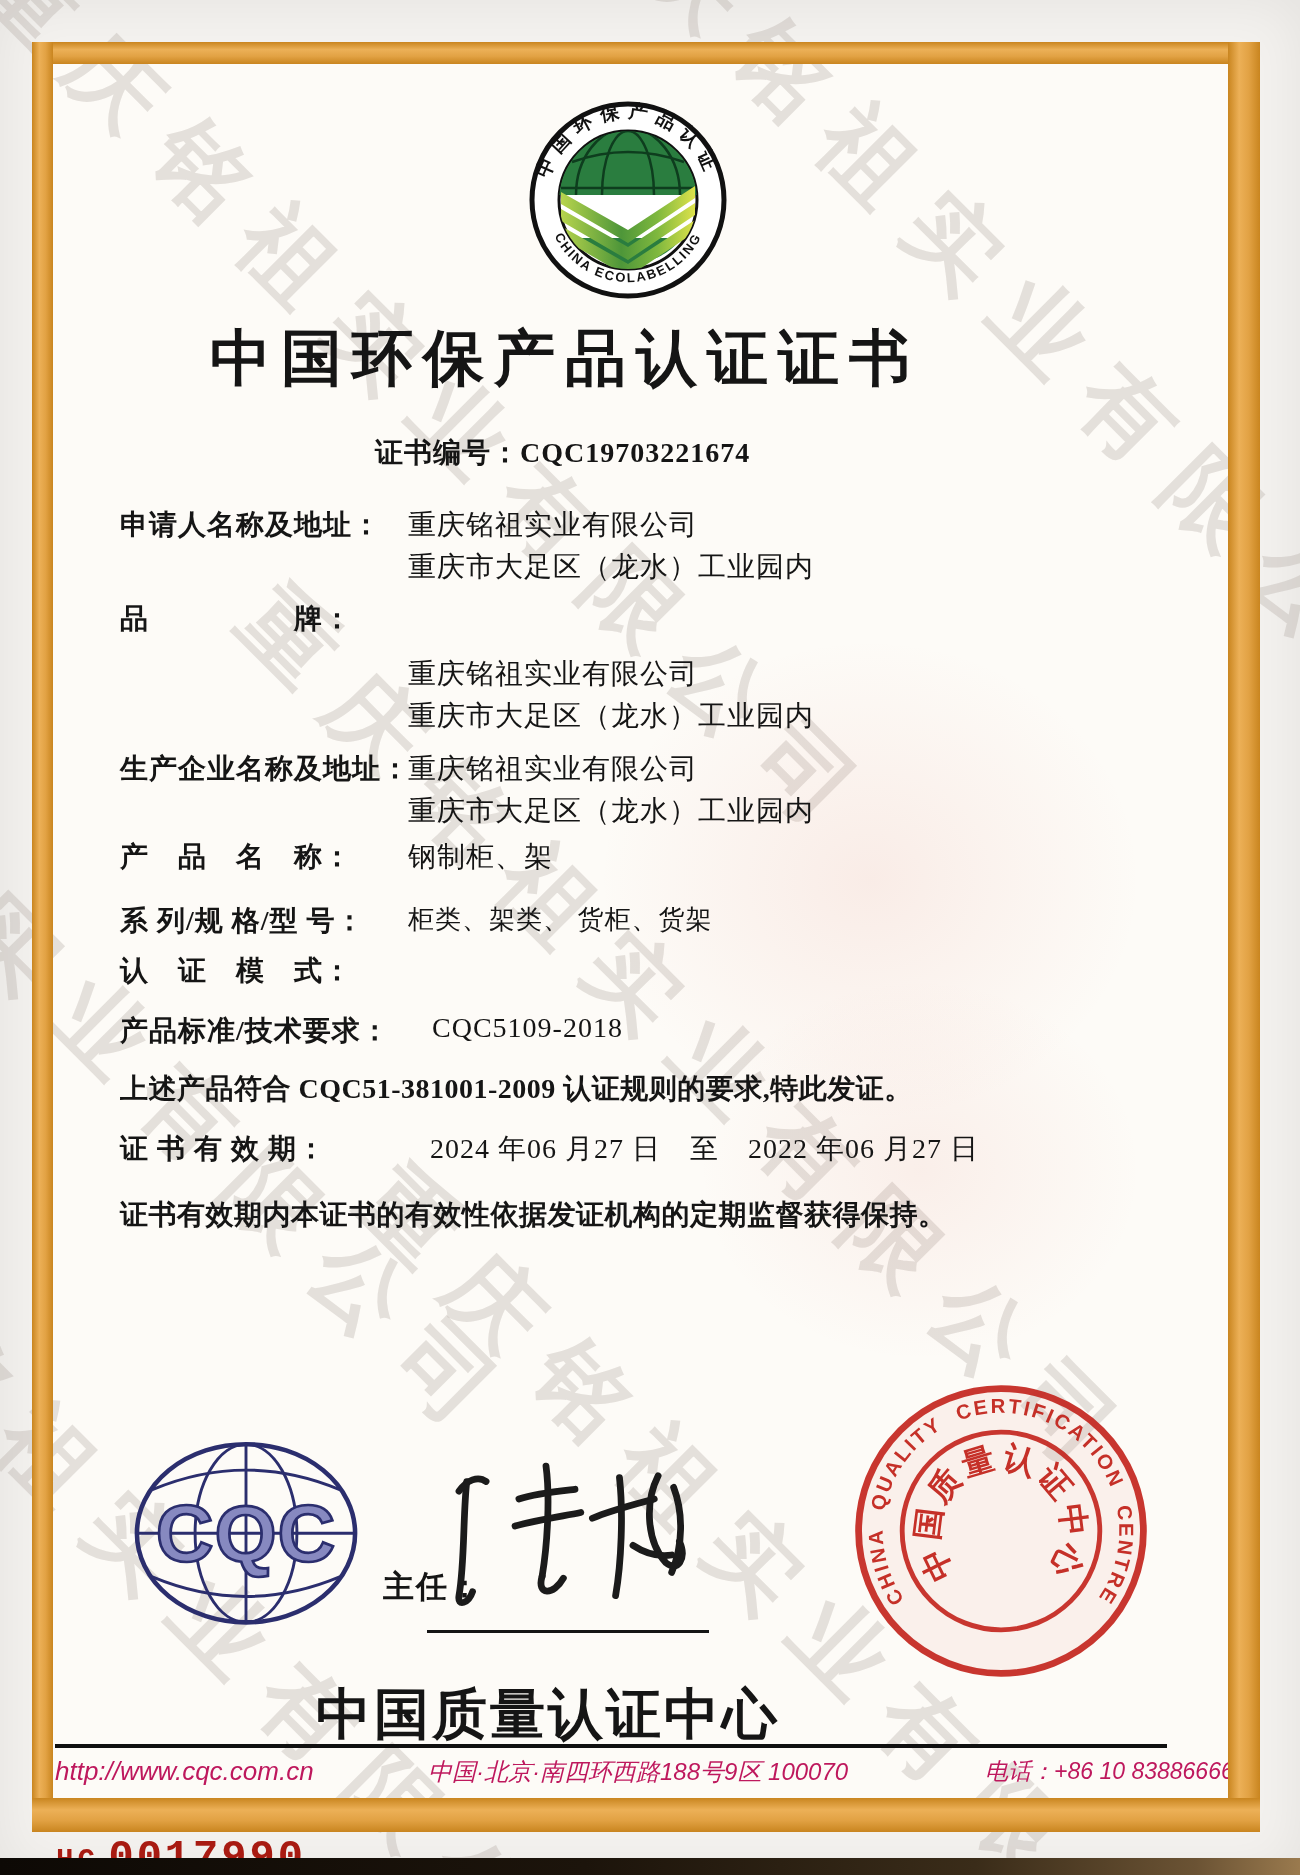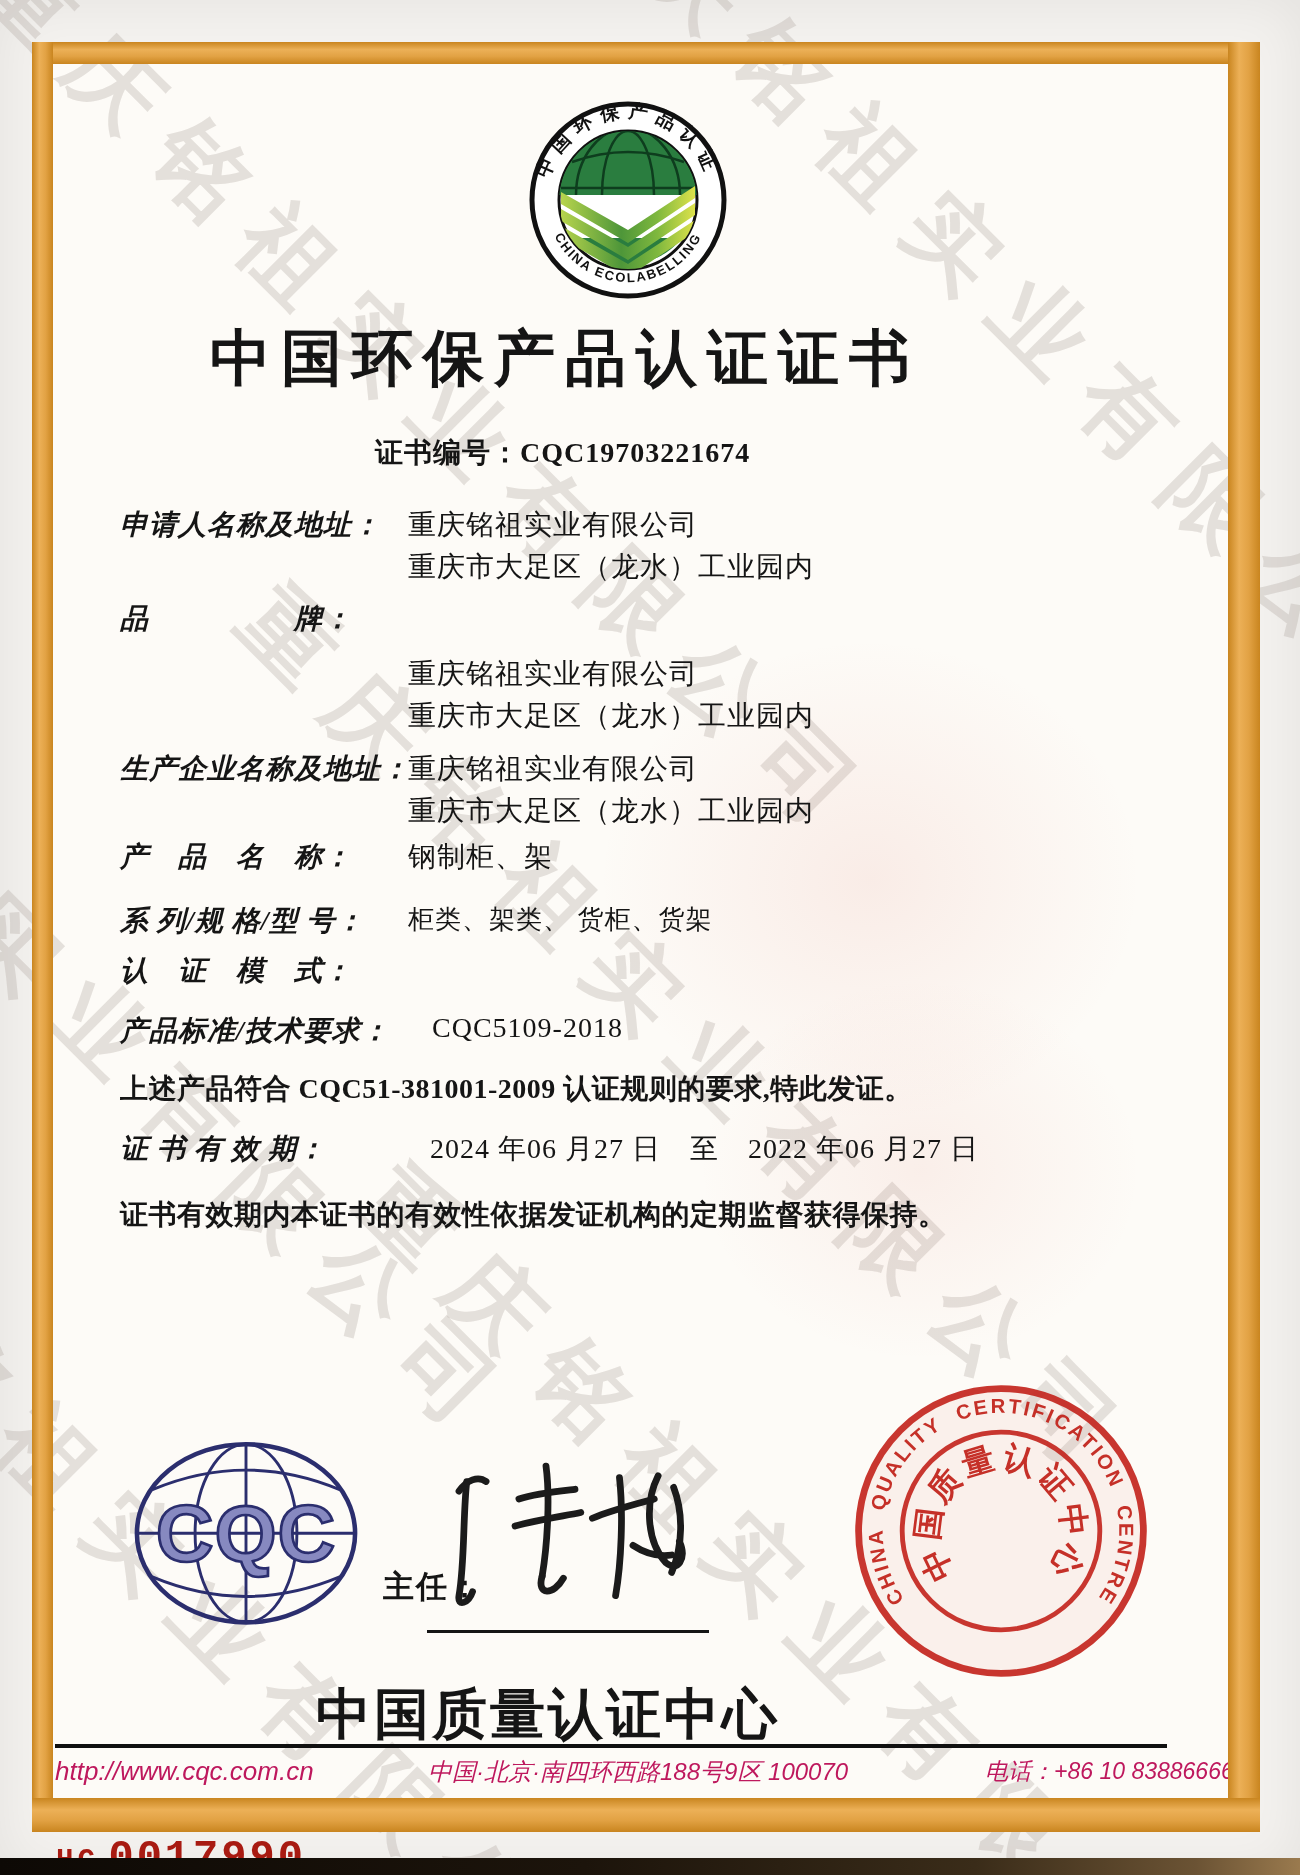--- a/index.html
+++ b/index.html
@@ -10,21 +10,21 @@
   
   .gold{position:absolute;z-index:3;}
   .gold.h{background:linear-gradient(to bottom,#c9851f,#ecb057 35%,#e2a244 65%,#c9851f);}
   .gold.v{background:linear-gradient(to right,#c9851f,#ecb057 35%,#e2a244 65%,#c9851f);}
   .wm{position:absolute;z-index:1;white-space:nowrap;font-size:92px;letter-spacing:30px;
       color:rgba(165,156,146,.28);font-weight:700;transform:rotate(45deg);transform-origin:0 0;
       font-family:"Liberation Sans","DejaVu Sans",sans-serif;}
   .residue{position:absolute;z-index:1;border-radius:50%;}
   .content{position:absolute;inset:0;z-index:2;}
   .serif{font-family:"Liberation Serif","DejaVu Serif",serif;}
-  .row-label{position:absolute;left:120px;font-size:28px;font-weight:700;letter-spacing:1px;font-style:italic;}
+  .row-label{position:absolute;left:120px;font-size:28px;font-weight:700;letter-spacing:1px;}
   .row-value{position:absolute;font-size:28px;font-weight:500;letter-spacing:1px;}
   .title{position:absolute;left:210px;top:318px;font-size:61px;font-weight:900;letter-spacing:10px;}
   .certno{position:absolute;left:375px;top:434px;font-size:28px;font-weight:700;letter-spacing:1px;}
   .statement{position:absolute;left:120px;font-size:28px;font-weight:600;letter-spacing:.5px;}
   .issuer{position:absolute;left:316px;top:1678px;font-size:55px;font-weight:900;letter-spacing:3px;}
   .director{position:absolute;left:383px;top:1566px;font-size:31px;font-weight:700;letter-spacing:2px;}
   .sigline{position:absolute;left:427px;top:1630px;width:282px;border-bottom:3px solid #151515;}
   .footline{position:absolute;left:55px;top:1744px;width:1112px;border-top:4px solid #101010;}
   .fw{position:absolute;top:1756px;font-size:24px;color:#be185d;font-style:italic;}
   .serial{position:absolute;left:56px;top:1834px;z-index:2;color:#a81b12;font-weight:700;

